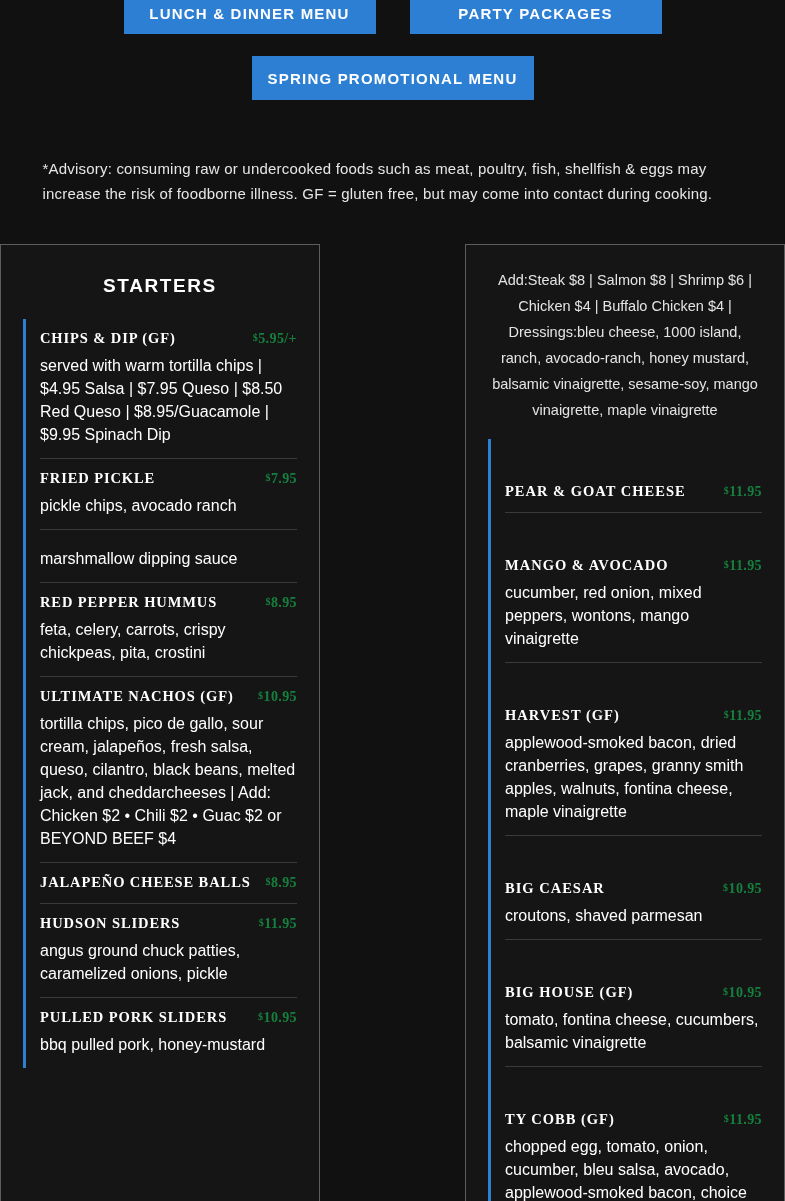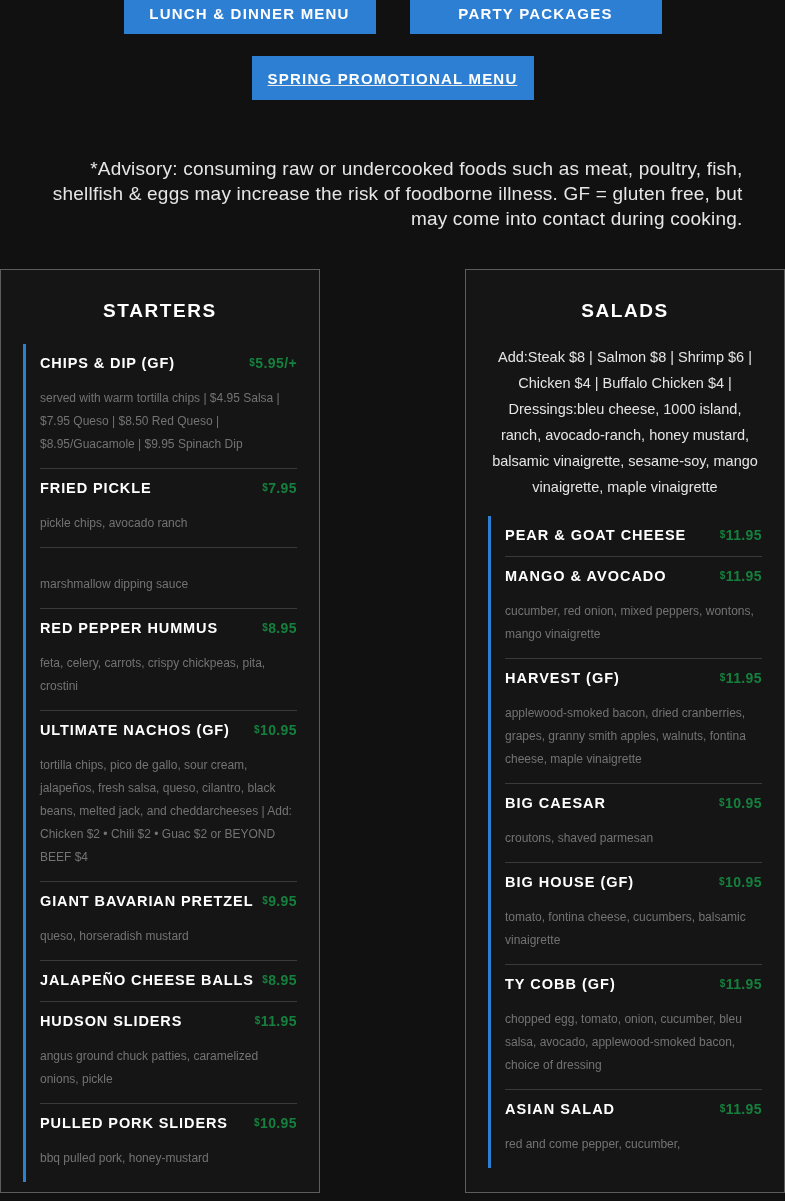--- a/index.html
+++ b/index.html
@@ -39,28 +39,28 @@
     cursor: pointer;
     font-family: "Liberation Sans", sans-serif;
   }
   .btn-wide { width: 252px; height: 42px; margin-top: -8px; }
   .btn-spring {
     width: 282px;
     height: 44px;
     margin: 22px auto 0 auto;
     display: flex;
   }
-  .btn-row2 { display: flex; justify-content: flex-start; text-decoration: underline; }
+  .btn-row2 { display: flex; justify-content: flex-start; }
 
   
   .advisory {
     width: 700px;
     margin: 56px auto 0 auto;
-    text-align: right;
-    font-size: 19px;
+    text-align: left;
+    font-size: 15px;
     line-height: 25px;
     color: #e6e6e6;
     letter-spacing: 0.2px;
   }
 
   
   .panels {
     display: flex;
     justify-content: space-between;
     gap: 32px;
@@ -98,44 +98,45 @@
   .item {
     padding: 10px 0 12px 0;
     border-bottom: 1px solid #3a3a3a;
   }
   .item:last-child { border-bottom: none; }
   .item-head {
     display: flex;
     align-items: baseline;
     justify-content: space-between;
     gap: 8px;
+    font-family: Liberation Serif, serif;
   }
   .item-name {
     font-size: 14.5px;
     font-weight: bold;
     letter-spacing: 0.9px;
     text-transform: uppercase;
     color: #ffffff;
     line-height: 18px;
   }
   .item-price {
     font-size: 14px;
     font-weight: bold;
     color: #15803d;
     white-space: nowrap;
     letter-spacing: 0.4px;
   }
   .item-price .cur { font-size: 10px; vertical-align: 2px; }
   .item-desc {
-    font-size: 12px;
+    font-size: 16px;
     line-height: 23px;
-    color: #737373;
-    margin-top: 15px;
-  }
-  .panel-right .item-name { letter-spacing: 1px; }
+    color: #ffffff;
+    margin-top: 7px;
+  }
+  .panel-right .item-name { letter-spacing: 1px; margin-top: 33px; }
 </style>
 </head>
 <body>
 
 <div>
 
   <div class="top-buttons">
     <button class="btn btn-wide">Lunch &amp; Dinner Menu</button>
     <button class="btn btn-wide">Party Packages</button>
   </div>
@@ -181,27 +182,20 @@
         </div>
 
         <div class="item">
           <div class="item-head">
             <span class="item-name">Ultimate Nachos (GF)</span>
             <span class="item-price"><span class="cur">$</span><span>10.95</span></span>
           </div>
           <div class="item-desc">tortilla chips, pico de gallo, sour cream, jalapeños, fresh salsa, queso, cilantro, black beans, melted jack, and cheddarcheeses | Add: Chicken $2 • Chili $2 • Guac $2 or BEYOND BEEF $4</div>
         </div>
 
-        <div class="item">
-          <div class="item-head">
-            <span class="item-name">Giant Bavarian Pretzel</span>
-            <span class="item-price"><span class="cur">$</span><span>9.95</span></span>
-          </div>
-          <div class="item-desc">queso, horseradish mustard</div>
-        </div>
 
         <div class="item">
           <div class="item-head">
             <span class="item-name">Jalapeño Cheese Balls</span>
             <span class="item-price"><span class="cur">$</span><span>8.95</span></span>
           </div>
         </div>
 
         <div class="item">
           <div class="item-head">
@@ -216,21 +210,20 @@
             <span class="item-name">Pulled Pork Sliders</span>
             <span class="item-price"><span class="cur">$</span><span>10.95</span></span>
           </div>
           <div class="item-desc">bbq pulled pork, honey-mustard</div>
         </div>
 
       </div>
     </div>
 
     <div class="panel panel-right">
-      <div class="panel-title">Salads</div>
       <div class="panel-note">Add:Steak $8 | Salmon $8 |  Shrimp $6 | Chicken $4 | Buffalo Chicken $4 | Dressings:bleu cheese, 1000 island, ranch, avocado-ranch, honey mustard, balsamic vinaigrette, sesame-soy, mango vinaigrette, maple vinaigrette</div>
       <div class="items">
 
         <div class="item">
           <div class="item-head">
             <span class="item-name">Pear &amp; Goat Cheese</span>
             <span class="item-price"><span class="cur">$</span><span>11.95</span></span>
           </div>
         </div>
 

